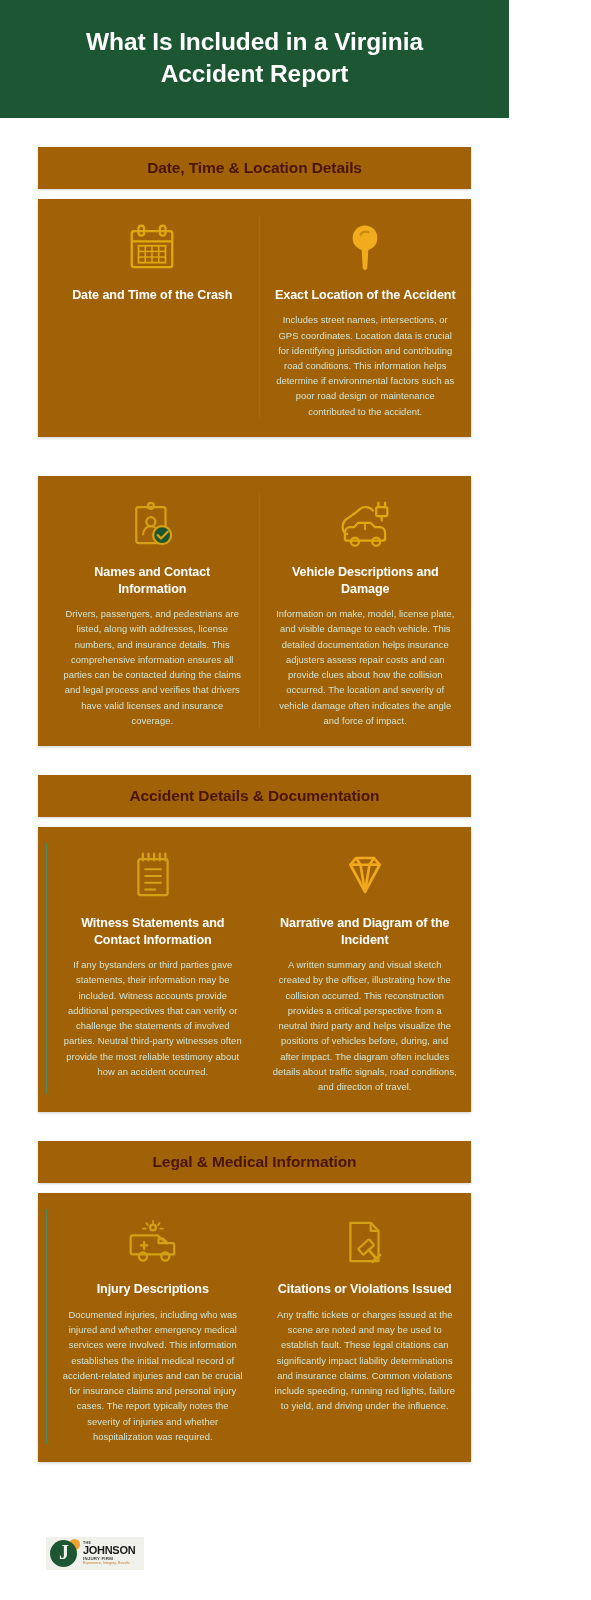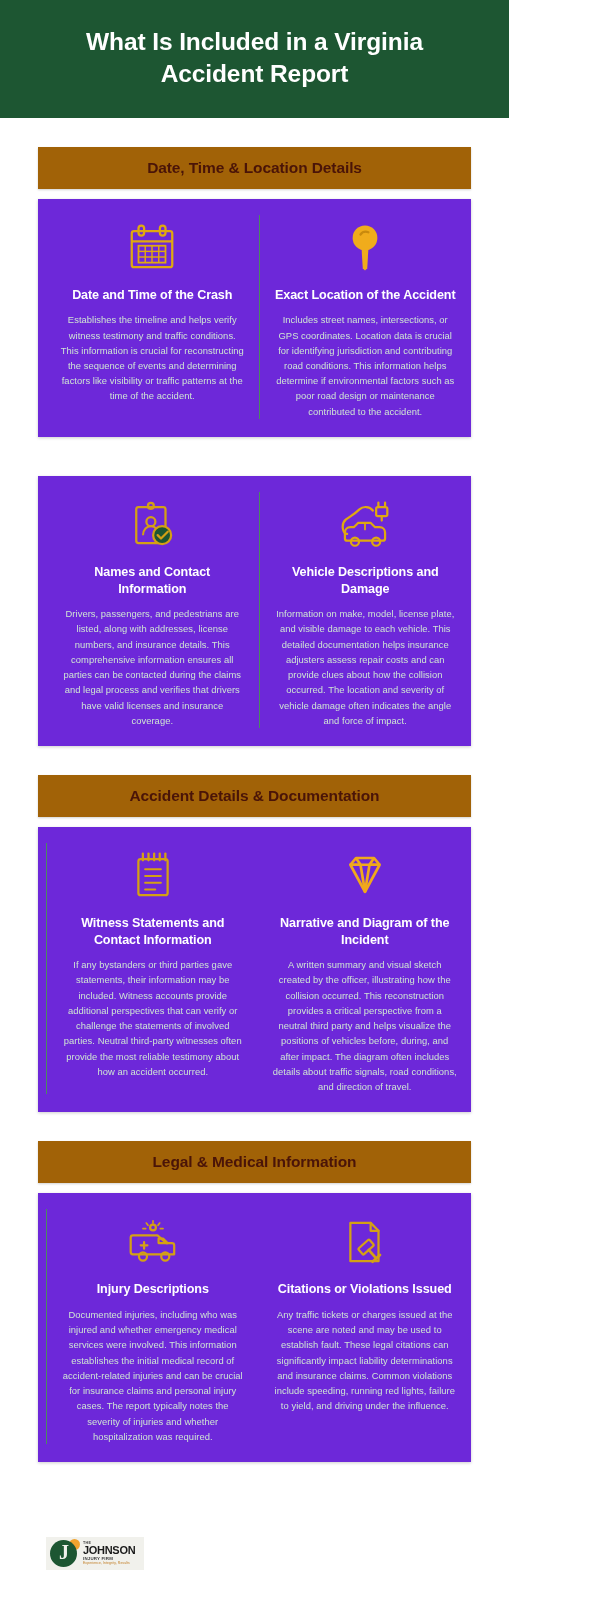--- a/index.html
+++ b/index.html
@@ -53,21 +53,21 @@
   }
   .section-bar-label {
     color: #4a1408;
     font-size: 15.5px;
     font-weight: bold;
     text-align: center;
     letter-spacing: -0.1px;
   }
 
   .section-card {
-    background: #6d28d9;
+    background: #a16207;
     display: flex;
     padding: 16px 0 18px 8px;
     box-shadow: 0 1px 3px rgba(0,0,0,0.2);
   }
   .col {
     width: 50%;
     padding: 0 14px;
     text-align: center;
     display: flex;
     flex-direction: column;
@@ -205,21 +205,20 @@
               <rect x="31" y="4" width="5" height="9" rx="2.5"></rect>
               <rect x="12" y="22" width="24" height="15" stroke-width="1.6"></rect>
               <line x1="18" y1="22" x2="18" y2="37" stroke-width="1.3"></line>
               <line x1="24" y1="22" x2="24" y2="37" stroke-width="1.3"></line>
               <line x1="30" y1="22" x2="30" y2="37" stroke-width="1.3"></line>
               <line x1="12" y1="27" x2="36" y2="27" stroke-width="1.3"></line>
               <line x1="12" y1="32" x2="36" y2="32" stroke-width="1.3"></line>
             </svg>
           </div>
           <div class="card-title">Date and Time of the Crash</div>
-          <div class="card-body">Establishes the timeline and helps verify witness testimony and traffic conditions. This information is crucial for reconstructing the sequence of events and determining factors like visibility or traffic patterns at the time of the accident.</div>
         </div>
 
         <div class="col right">
           <div class="icon-wrap">
             <svg width="54" height="54" viewBox="0 0 48 48">
               <circle cx="24" cy="15" r="11" fill="#f0ac1c"></circle>
               <path d="M20 12 a6 6 0 0 1 7 -2" stroke="#c98a0d" stroke-width="2" fill="none" stroke-linecap="round"></path>
               <path d="M21 25 L27 25 L26 42 L24 44 L22 42 Z" fill="#f0ac1c"></path>
             </svg>
           </div>

